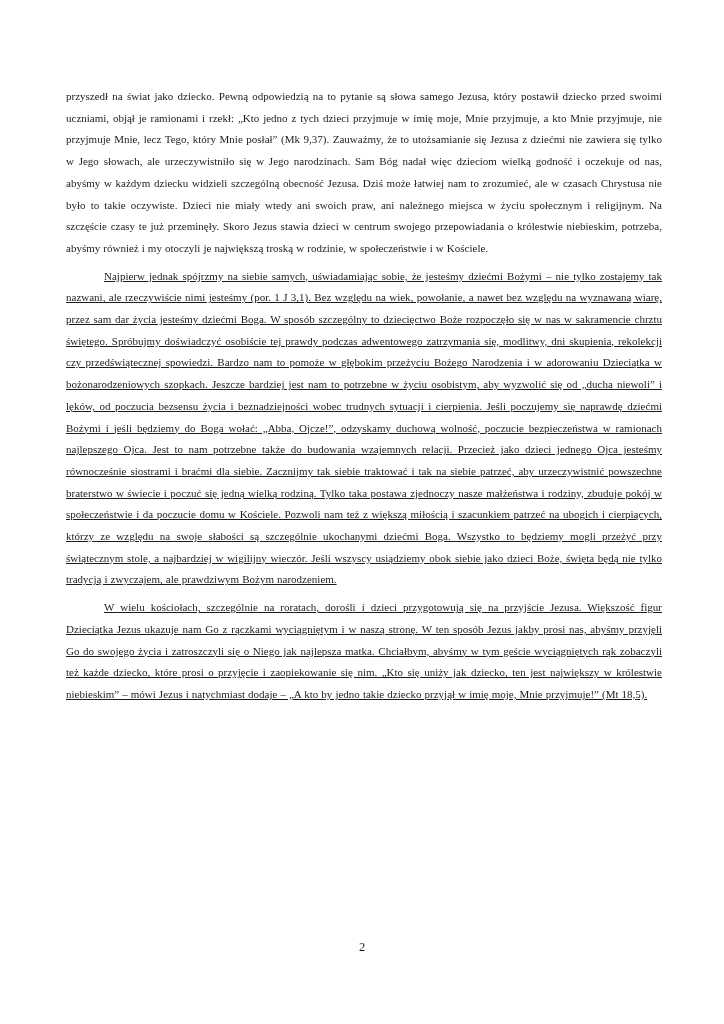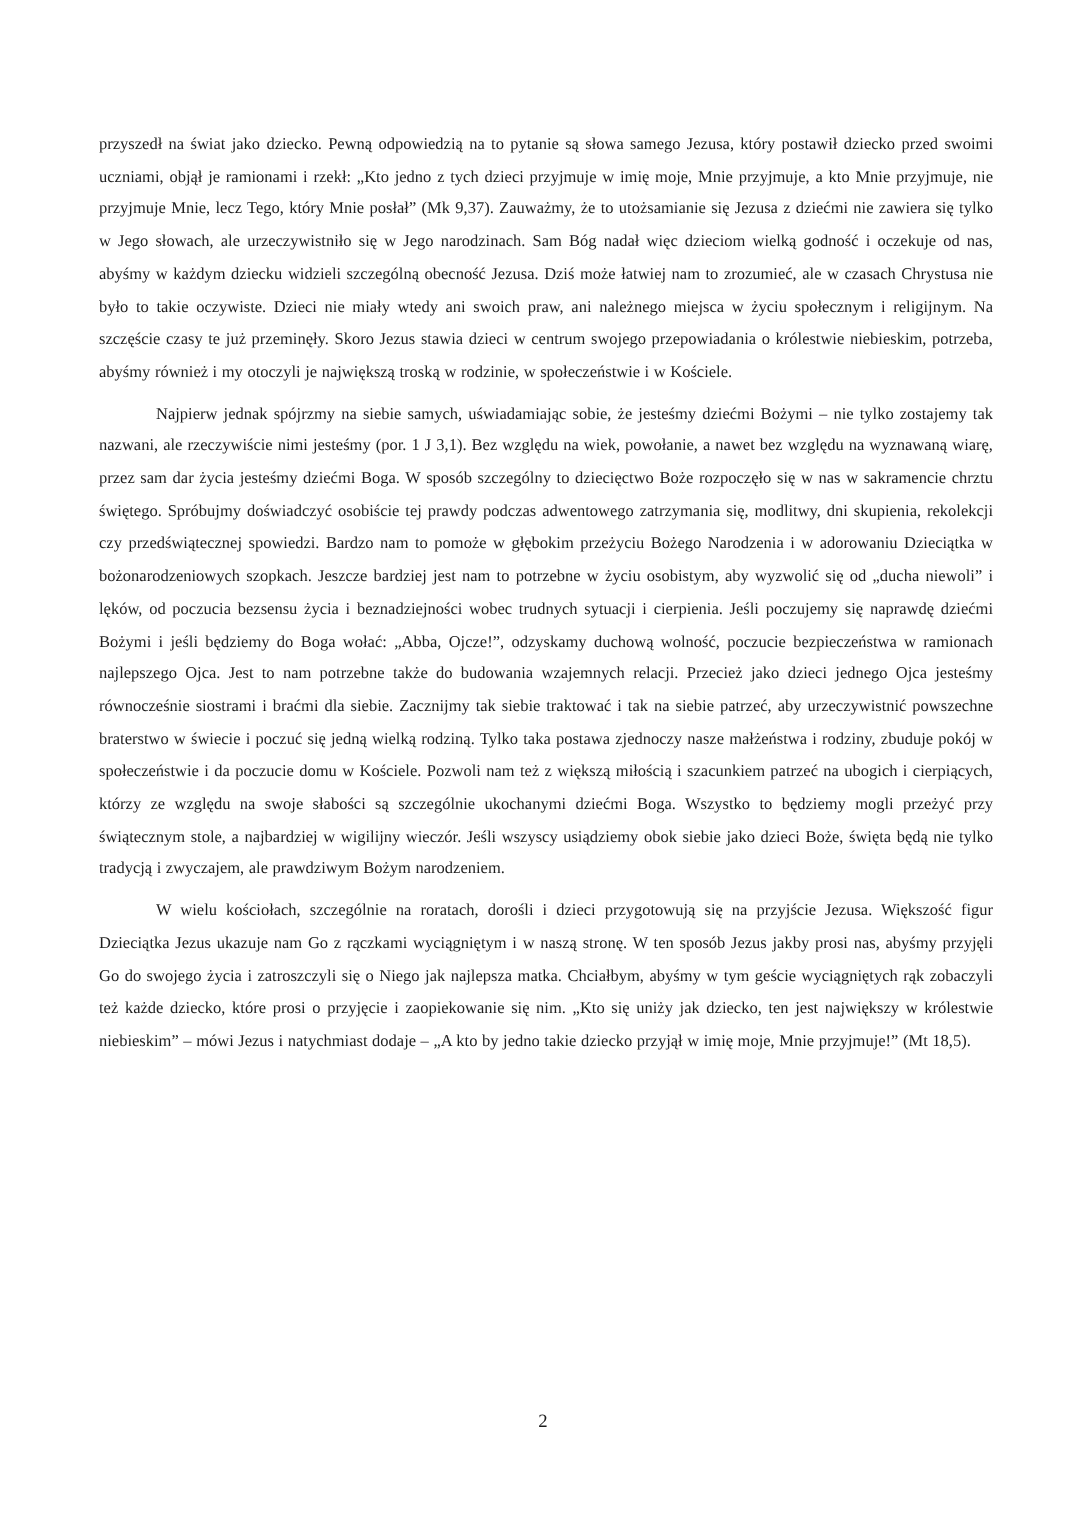--- a/index.html
+++ b/index.html
@@ -31,20 +31,21 @@
     letter-spacing: 0px;
     word-spacing: 0.3px;
     margin-top: 16px;
   }
   .para {
     margin: 0 0 6px 0;
     text-indent: 0;
   }
   .para.indent {
     text-indent: 38px;
+    text-decoration: underline;
   }
   .page-footer {
     position: absolute;
     left: 0;
     top: 940px;
     width: 724px;
     text-align: center;
     font-size: 12.5px;
     color: #1c1c1c;
   }

